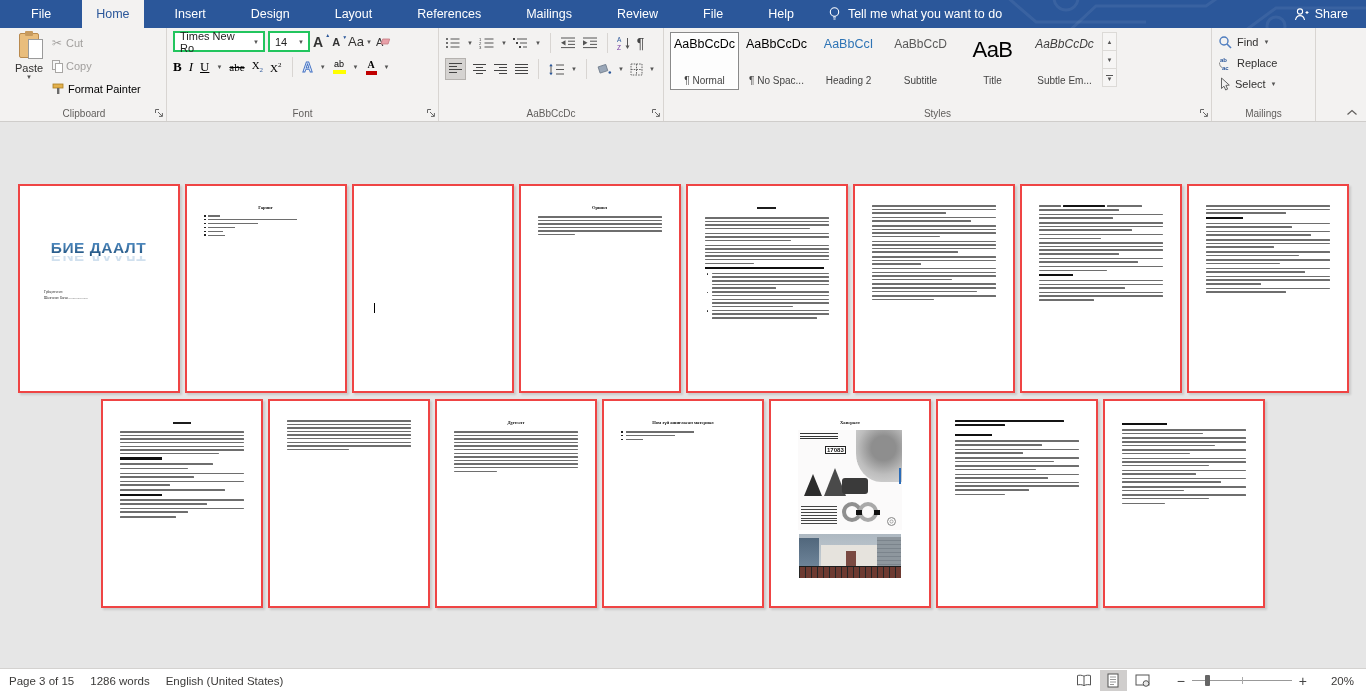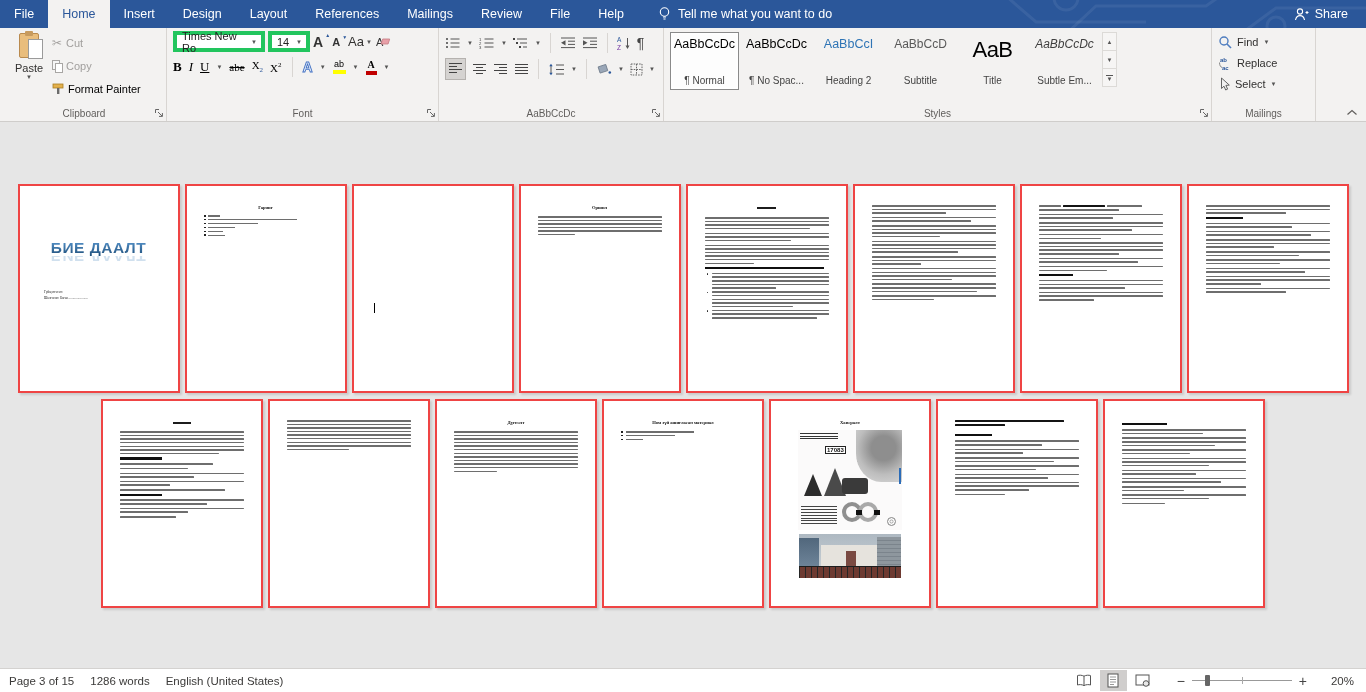--- a/index.html
+++ b/index.html
@@ -3,21 +3,21 @@
 <meta charset="utf-8">
 <style>
   * { margin:0; padding:0; box-sizing:border-box; }
   html,body { width:1366px; height:692px; overflow:hidden; font-family:"Liberation Sans", sans-serif; background:#e6e6e6; }
   .app { width:1366px; height:692px; display:flex; flex-direction:column; }
 
   
   .titlebar { height:28px; background:#2b579a; display:flex; align-items:stretch; position:relative; flex:none; }
   .circuit { position:absolute; right:0; top:0; height:28px; width:420px; pointer-events:none; }
   .tabs { display:flex; align-items:stretch; z-index:1; }
-  .tab { padding:0 14px; display:flex; align-items:center; color:#fff; font-size:12.5px; cursor:default; white-space:nowrap; }
+  .tab { padding:0 14px; display:flex; align-items:center; color:#fff; font-size:12.5px; cursor:default; white-space:nowrap;margin-left:17px; }
   .tab.active { background:#f3f2f1; color:#2b579a; }
   .tellme { display:flex; align-items:center; gap:7px; color:#fff; font-size:12.5px; margin-left:20px; z-index:1; }
   .share { margin-left:auto; display:flex; align-items:center; gap:6px; color:#fff; font-size:12.5px; padding-right:18px; z-index:1; }
 
   
   .ribbon { height:94px; background:#f3f2f1; border-bottom:1px solid #cfcdcb; display:flex; position:relative; flex:none; padding-left:2px; }
   .grp { position:relative; padding:3px 5px 16px 6px; border-right:1px solid #d8d5d2; flex:none; }
   .grp-label { position:absolute; left:0; right:0; bottom:2px; text-align:center; font-size:10px; color:#605e5c; }
   .launcher { position:absolute; right:2px; bottom:3px; }
   .vd { width:1px; height:20px; background:#d8d5d2; margin:0 3px; flex:none; }
@@ -32,21 +32,21 @@
   .clipicon::before { content:''; position:absolute; top:-3px; left:5px; width:8px; height:5px; background:#c79a5d; border-radius:1px; }
   .clipicon::after { content:''; position:absolute; right:-5px; top:5px; width:13px; height:18px; background:#fff; border:1px solid #9a9a9a; }
   .clip-col { display:flex; flex-direction:column; margin-left:2px; }
   .small-btn { display:flex; align-items:center; height:23px; gap:4px; font-size:11px; white-space:nowrap; }
   .ic-copy { position:relative; width:10px; height:12px; flex:none; }
   .ic-copy::before { content:''; position:absolute; left:0; top:0; width:6px; height:8px; border:1px solid #a8a6a4; background:#f6f6f6; }
   .ic-copy::after { content:''; position:absolute; left:3px; top:3px; width:6px; height:8px; border:1px solid #a8a6a4; background:#fff; }
 
   
   .frow { display:flex; align-items:center; margin-bottom:5px; }
-  .combo { display:flex; align-items:center; background:#fff; border:4px solid #22c55e; height:21px; font-size:11px; padding-left:5px; color:#222; }
+  .combo { display:flex; align-items:center; background:#fff; border:2px solid #22c55e; height:21px; font-size:11px; padding-left:5px; color:#222; }
   .combo .caret { margin-left:auto; padding:0 4px; }
   .serif { font-family:"Liberation Serif", serif; }
   .gf { position:relative; font-size:14px; font-weight:bold; color:#333; padding:0 6px 0 3px; }
   .gf ins { text-decoration:none; position:absolute; top:-2px; right:-1px; font-size:5px; color:#2b579a; }
   .fx-a { font-weight:bold; font-size:14px; color:#eaf2fb; -webkit-text-stroke:0.9px #4472c4; }
   .stackbtn { display:flex; flex-direction:column; align-items:center; line-height:1; }
   .hl-bar { width:13px; height:4px; background:#ffff00; margin-top:1px; }
   .fc-bar { width:11px; height:4px; background:#c00000; margin-top:1px; }
 
   

